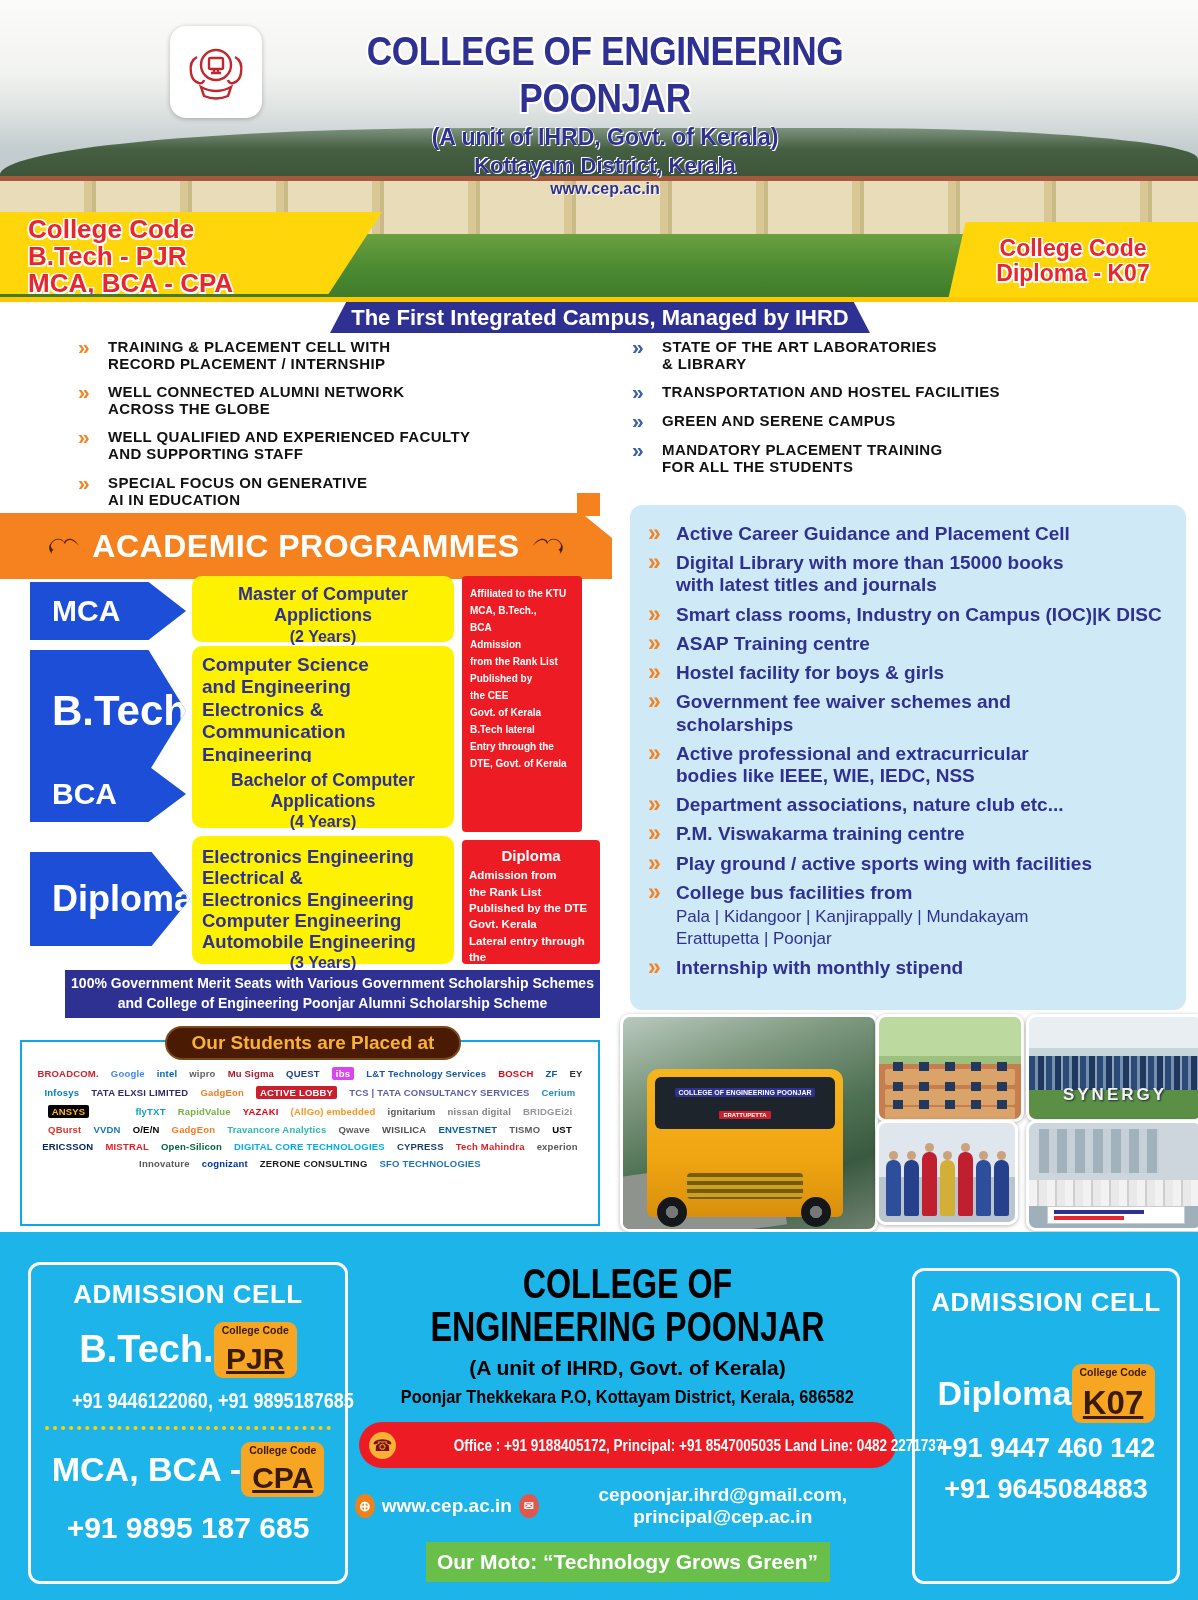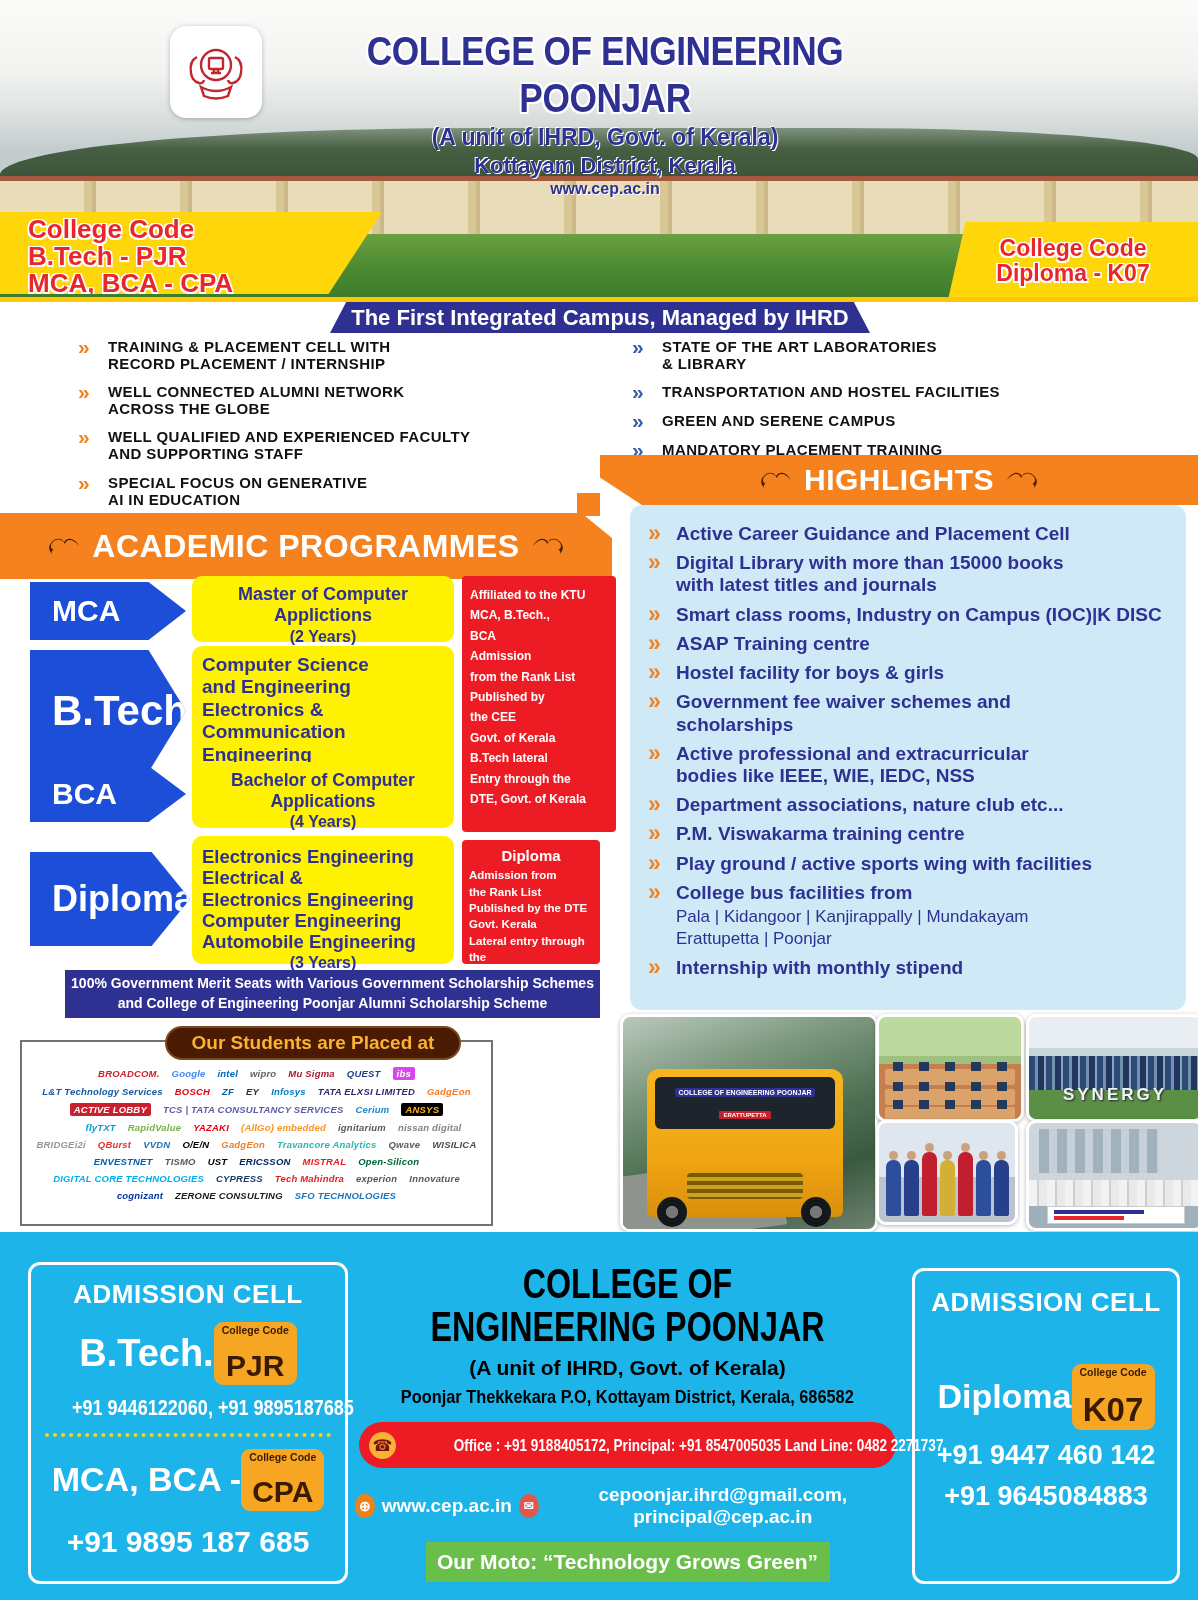--- a/index.html
+++ b/index.html
@@ -64,27 +64,27 @@
   .ybox .desc{font-size:19px;line-height:1.18;}
   .ybox .years{font-size:16px;text-align:center;margin-top:2px;}
   .ybox1{left:192px;top:576px;width:262px;height:66px;text-align:center;}
   .ybox1 .desc{font-size:18px;}
   .ybox2{left:192px;top:646px;width:262px;height:136px;}
   .ybox3{left:192px;top:762px;width:262px;height:66px;text-align:center;}
   .ybox3 .desc{font-size:17.5px;}
   .ybox4{left:192px;top:836px;width:262px;height:128px;padding-top:10px;}
   .ybox4 .desc{font-size:18.5px;line-height:1.15;}
   .redbox{background:#ed1c24;border-radius:4px;color:#fff;font-weight:800;box-sizing:border-box;}
-  .red1{left:462px;top:576px;width:154px;height:256px;padding:9px 8px;font-size:12px;line-height:1.7;}
+  .red1{left:462px;top:576px;width:120px;height:256px;padding:9px 8px;font-size:10px;line-height:1.7;}
   .red2{left:462px;top:840px;width:138px;height:124px;padding:5px 7px;font-size:11.5px;line-height:1.42;}
   .red2-title{text-align:center;font-size:15px;font-weight:900;margin-bottom:1px;}
   .schol-bar{left:65px;top:970px;width:535px;height:48px;background:#2e3192;color:#fff;font-weight:800;font-size:14px;line-height:1.4;display:flex;align-items:center;justify-content:center;text-align:center;}
 
   
-  .place-box{left:20px;top:1040px;width:473px;height:186px;background:#fff;border:2px solid #737373;box-sizing:border-box;font-style:italic;}
+  .place-box{left:20px;top:1040px;width:580px;height:186px;background:#fff;border:2px solid #0ea5e9;box-sizing:border-box;}
   .place-pill{left:165px;top:1026px;width:292px;height:30px;background:#4a1a02;border:2px solid #7a4a1a;border-radius:17px;color:#f9b233;font-weight:800;font-size:19px;display:flex;align-items:center;justify-content:center;z-index:3;}
   .logo-wall{display:flex;flex-wrap:wrap;justify-content:center;align-items:center;padding:22px 6px 2px;}
   .chip{font-weight:800;font-size:9.5px;letter-spacing:.2px;margin:3px 6px;white-space:nowrap;}
 
   
   .photo{border:3px solid #fff;border-radius:10px;box-shadow:0 1px 4px rgba(0,0,0,.3);overflow:hidden;}
   .photo-bus{left:620px;top:1014px;width:252px;height:212px;background:linear-gradient(160deg,#b9c9bd 0,#7d987f 28%,#4e7052 55%,#3a5a40 75%,#6f8270 100%);}
   .bus-road{position:absolute;left:-20px;bottom:-8px;width:180px;height:70px;background:#8e938d;transform:rotate(-8deg);}
   .bus{position:absolute;left:24px;bottom:12px;width:196px;height:148px;background:linear-gradient(180deg,#f6b51e 0,#f0a512 60%,#d98f0c 100%);border-radius:12px 12px 6px 6px;}
   .bus-shield{position:absolute;left:8px;top:8px;right:8px;height:52px;background:#1d242b;border-radius:6px;display:flex;flex-direction:column;align-items:center;justify-content:center;}
@@ -116,21 +116,21 @@
   .footer{left:0;top:1232px;width:1198px;height:368px;background:#1db4ea;}
   .panel{position:absolute;border:3px solid #fff;border-radius:12px;box-sizing:border-box;color:#fff;text-align:center;}
   .panel-left{left:28px;top:30px;width:320px;height:322px;padding:14px 10px;}
   .panel-right{left:912px;top:36px;width:268px;height:316px;padding:16px 10px;}
   .panel-title{font-size:26px;font-weight:800;letter-spacing:.5px;}
   .ad-row{display:flex;align-items:center;justify-content:center;margin-top:12px;}
   .ad-label{font-size:38px;font-weight:900;}
   .ad-label2{font-size:34px;font-weight:900;}
   .badge{display:inline-flex;flex-direction:column;align-items:center;background:#f7a623;border-radius:9px;padding:3px 8px 4px;color:#3a1a00;line-height:1;}
   .badge-top{font-size:10.5px;font-weight:800;}
-  .badge-code{font-size:30px;font-weight:900;margin-top:15px;}
+  .badge-code{font-size:30px;font-weight:900;margin-top:8px;text-decoration:underline;}
   .badge-big .badge-code{font-size:33px;}
   .ad-phones{font-size:22px;font-weight:900;margin-top:10px;white-space:nowrap;}
   .dotted{border-top:4px dotted #ffd300;margin:12px 4px 0;}
   .ad-phone-lg{font-size:30px;font-weight:900;margin-top:14px;}
   .panel-right .ad-phone-lg{font-size:27px;margin-top:10px;}
   .panel-right .ad-row{margin-top:46px;}
   .fcenter{position:absolute;left:355px;top:30px;width:545px;text-align:center;color:#000;}
   .fc-name{font-size:43px;font-weight:900;line-height:1;}
   .fc-sub{font-size:21px;font-weight:800;margin-top:8px;}
   .fc-addr{font-size:19px;font-weight:800;margin-top:6px;}
@@ -228,29 +228,20 @@
         <span class="feat-text pre">GREEN AND SERENE CAMPUS</span>
       </div>
 
       <div class="feat-item">
         <span class="chev b">»</span>
         <span class="feat-text pre">MANDATORY PLACEMENT TRAINING
 FOR ALL THE STUDENTS</span>
       </div>
     </div>
 
-  <div class="abs hl-banner">
-    <svg class="flour" viewBox="0 0 34 20">
-        <path d="M33 10 C26 2 20 2 18 8 C16 3 9 1 5 6 C2 9 3 13 6 14 C4 15 3 17 5 19 C1 15 0 11 3 7 C7 1 15 1 17 6 C20 0 28 1 33 10 Z" fill="#4a2008"></path>
-      </svg>
-    <span class="banner-title">HIGHLIGHTS</span>
-    <svg class="flour" style="transform:scaleX(-1)" viewBox="0 0 34 20">
-        <path d="M33 10 C26 2 20 2 18 8 C16 3 9 1 5 6 C2 9 3 13 6 14 C4 15 3 17 5 19 C1 15 0 11 3 7 C7 1 15 1 17 6 C20 0 28 1 33 10 Z" fill="#4a2008"></path>
-      </svg>
-  </div>
   <div class="abs orange-sq"></div>
   <div class="abs hl-panel">
 
       <div class="hl-item">
         <span class="hl-chev">»</span>
         <div class="hl-body">
           <div class="hl-text pre">Active Career Guidance and Placement Cell</div>
 
         </div>
       </div>

